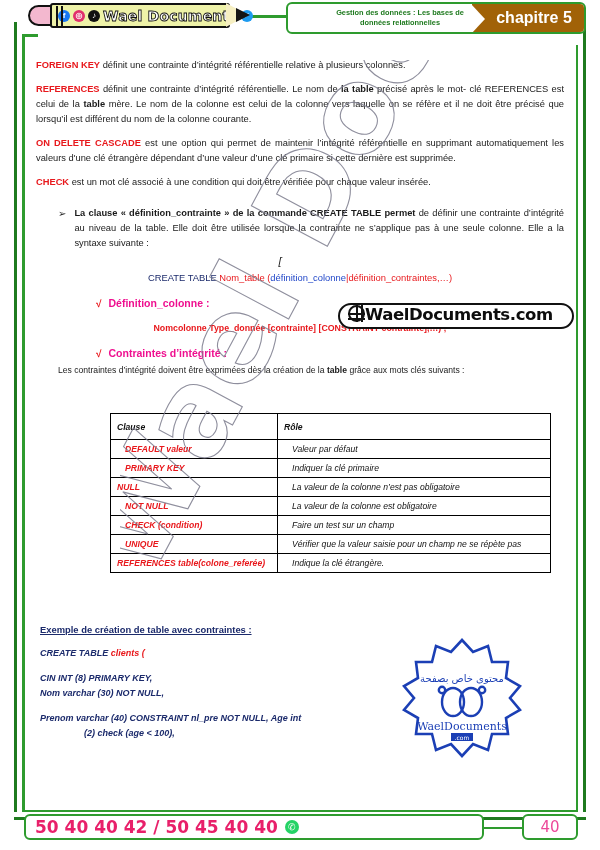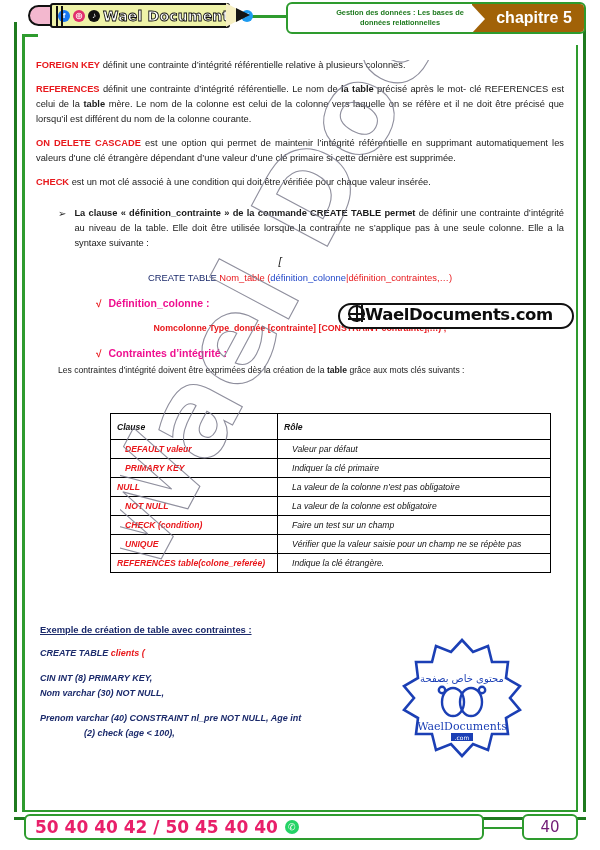--- a/index.html
+++ b/index.html
@@ -304,21 +304,21 @@
   .foot-phone {
     font-size: 17px; font-weight: bold; color: #e8206a;
     font-family: "DejaVu Sans", sans-serif; white-space: nowrap; direction: ltr;
   }
   .page-num {
     position: absolute; right: 22px; bottom: 10px;
     width: 56px; height: 26px;
     border: 2.2px solid #2e9b2e; border-radius: 6px;
     background: #fff;
     display: flex; align-items: center; justify-content: center;
-    font-size: 15px; color: #701a75; font-family: "DejaVu Sans", sans-serif;
+    font-size: 15px; color: #ec4899; font-family: "DejaVu Sans", sans-serif;
   }
   .foot-connect {
     position: absolute; left: 484px; bottom: 21px;
     width: 66px; height: 2.5px; background: #2e9b2e;
   }
 </style>
 </head>
 <body>
 
 <div class="page">

